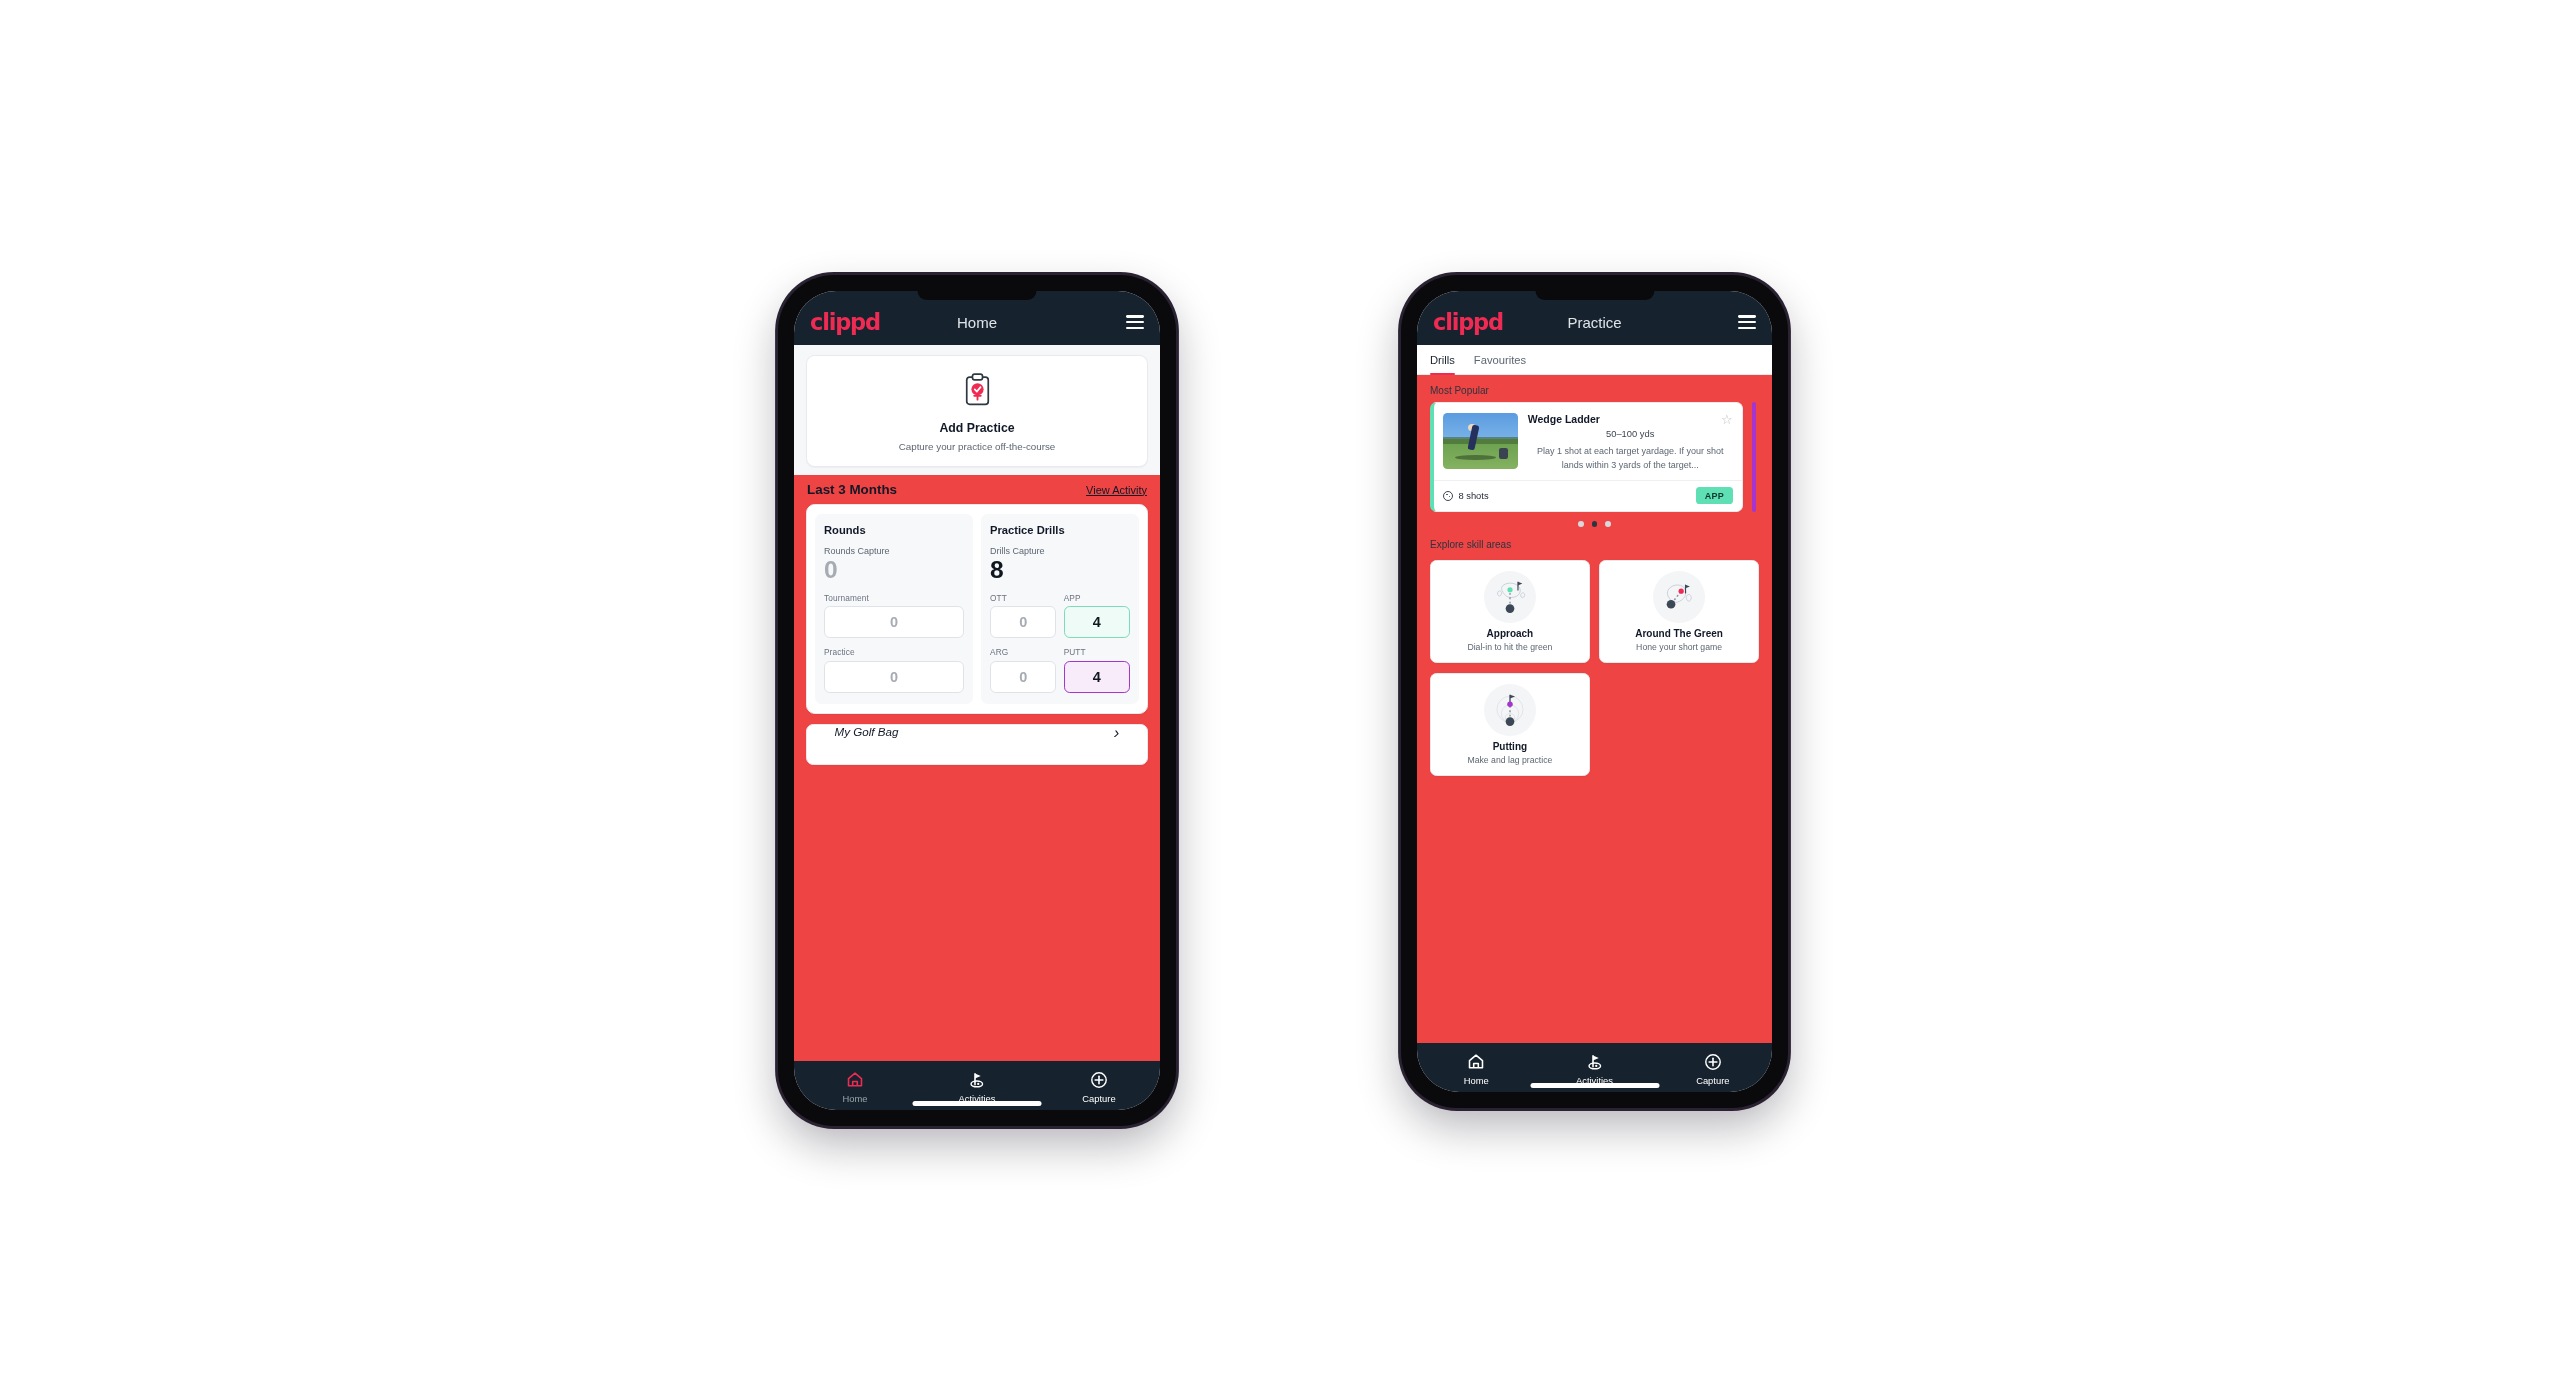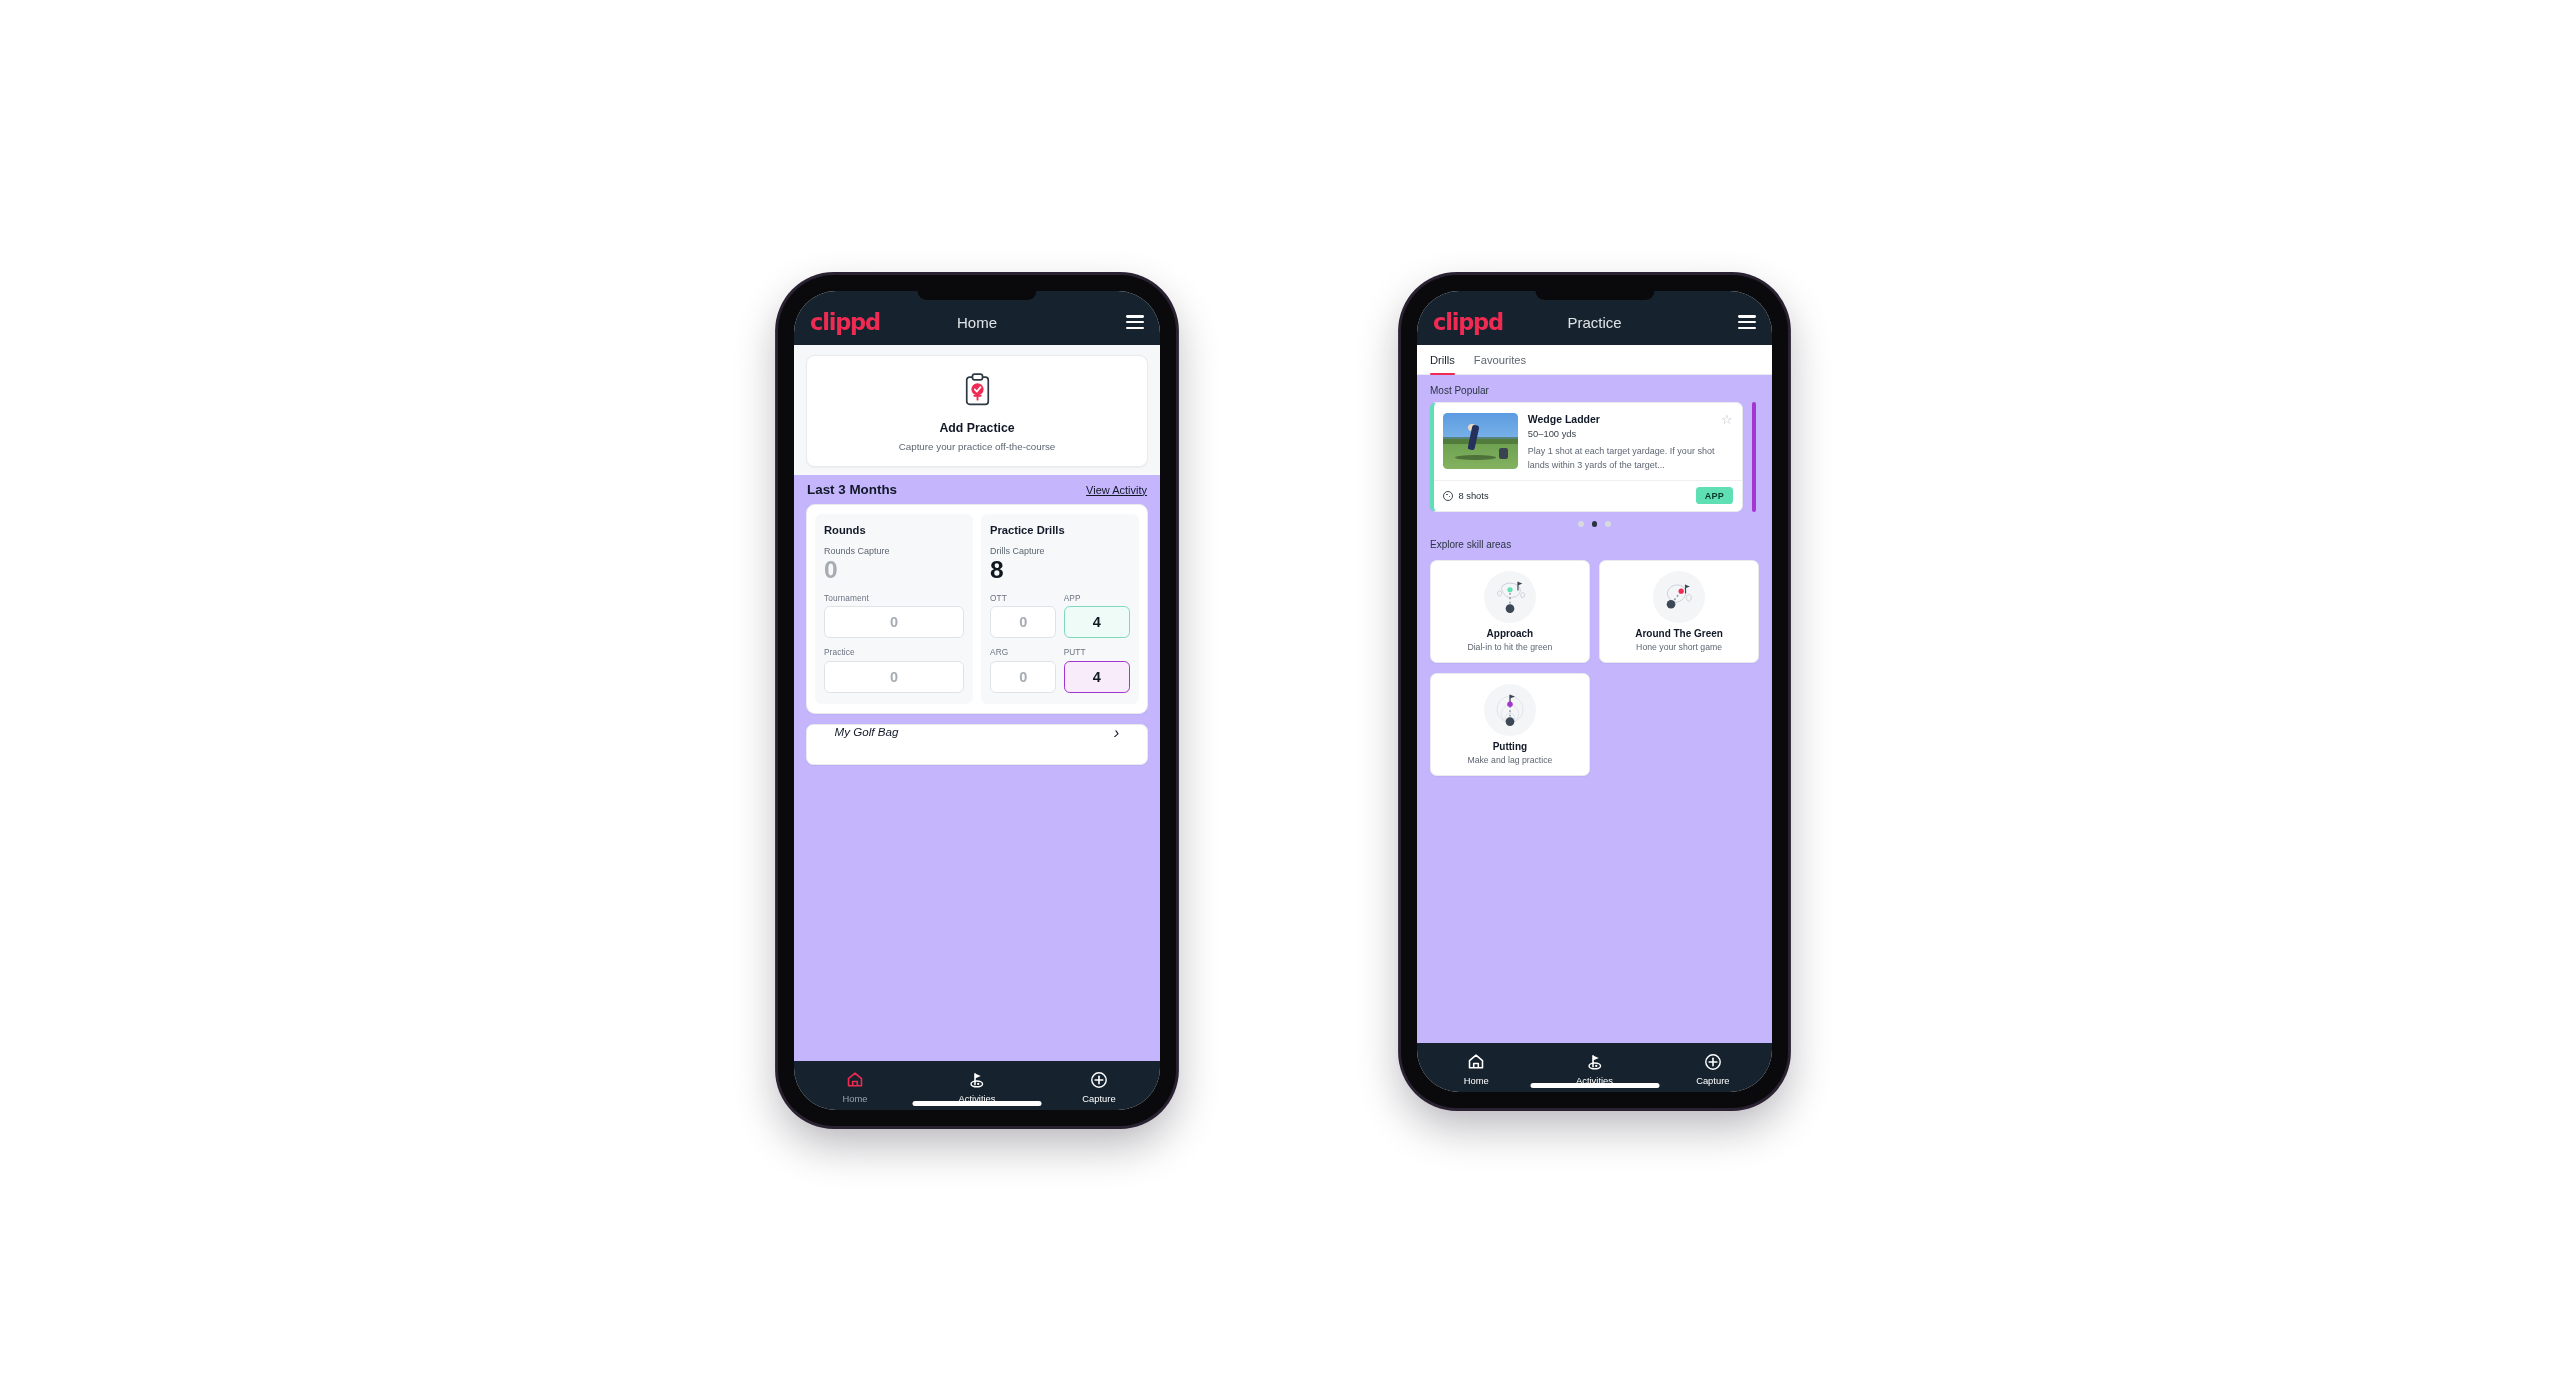--- a/index.html
+++ b/index.html
@@ -53,21 +53,21 @@
   }
   .appbar-title {
     position: absolute; left: 0; right: 0; text-align: center;
     font-size: 15px; color: #dfe4e9; font-weight: 400;
     pointer-events: none;
   }
   .burger { margin-left: auto; display: flex; flex-direction: column; gap: 3.6px; z-index: 2; }
   .burger i { display: block; width: 18px; height: 2.2px; background: #fff; border-radius: 1.4px; }
 
   
-  .body { flex: 1 1 auto; overflow: hidden; background: #c4b5fd; }
+  .body { flex: 1 1 auto; overflow: hidden; background: #ef4444; }
 
   
   .act-row { display: flex; gap: 11.6px; padding: 10px 11.6px 7.2px 11.6px; background:#f6f7f9; }
   .act-card {
     flex: 1; background: #fff; border: 0.7px solid #e8eaee; border-radius: 8.7px;
     padding: 14.5px 7.2px 13px 7.2px; text-align: center;
     box-shadow: 0 0.7px 1.4px rgba(16,24,40,.04);
   }
   .act-icon { height: 39px; display: flex; align-items: center; justify-content: center; margin-bottom: 11.6px; }
   .act-title { font-size: 12.3px; font-weight: 700; color: #111827; margin-bottom: 5px; }
@@ -139,21 +139,21 @@
   }
   .thumb .golfer {
     position: absolute; left: 36%; top: 22%; width: 6.5px; height: 24.6px;
     background: #25305c; border-radius: 2.2px; transform: rotate(12deg);
   }
   .thumb .head { position: absolute; left: 33%; top: 20%; width: 8px; height: 7.2px; background: #e9d9c2; border-radius: 50%; }
   .thumb .shadow { position: absolute; left: 16%; bottom: 16%; width: 54%; height: 5px; background: rgba(25,45,20,.45); border-radius: 50%; }
   .thumb .bag2 { position: absolute; right: 14%; bottom: 18%; width: 9.4px; height: 11px; background: #3a4450; border-radius: 2.2px; }
   .thumb .trees { position: absolute; left: 0; right: 0; top: 44%; height: 6.5px; background: rgba(60,95,45,.55); }
 
-  .drill-info { flex: 1; min-width: 0; }
+  .drill-info { flex: 1; min-width: 0; text-align: center; }
   .drill-title-row { display: flex; align-items: flex-start; }
   .drill-title { font-size: 10.5px; font-weight: 700; color: #111827; }
   .star-icon { margin-left: auto; color: #b9bec6; font-size: 13px; line-height: 1; }
   .drill-sub { font-size: 9.4px; color: #3d4650; margin-top: 2.2px; }
   .drill-desc { font-size: 9px; color: #5d6672; line-height: 1.45; margin-top: 6.5px; }
   .drill-foot {
     border-top: 0.7px solid #edeff2; padding: 6.5px 9.4px; display: flex; align-items: center;
   }
   .shots { font-size: 9.4px; color: #1b2430; display: flex; align-items: center; gap: 5px; }
   .ball-ico {

